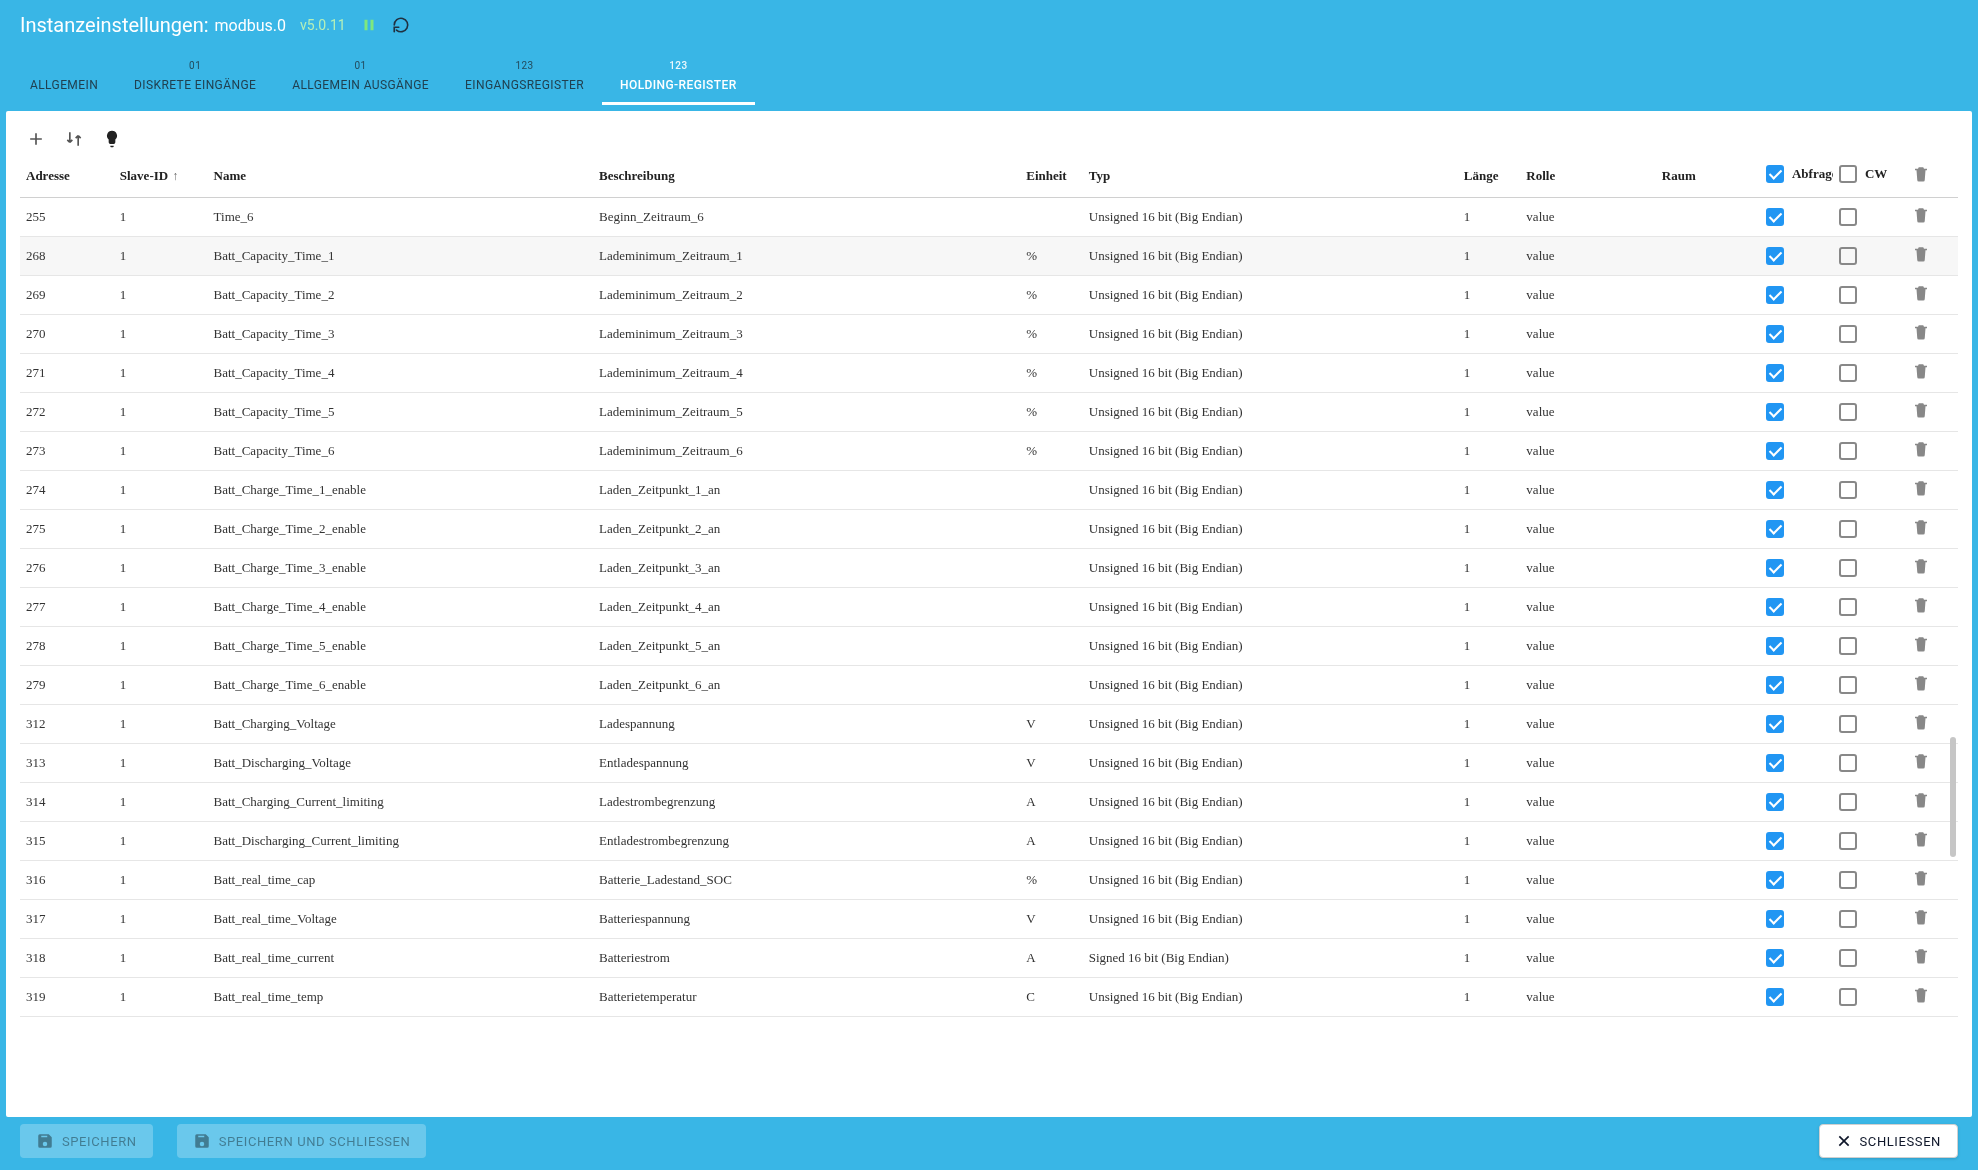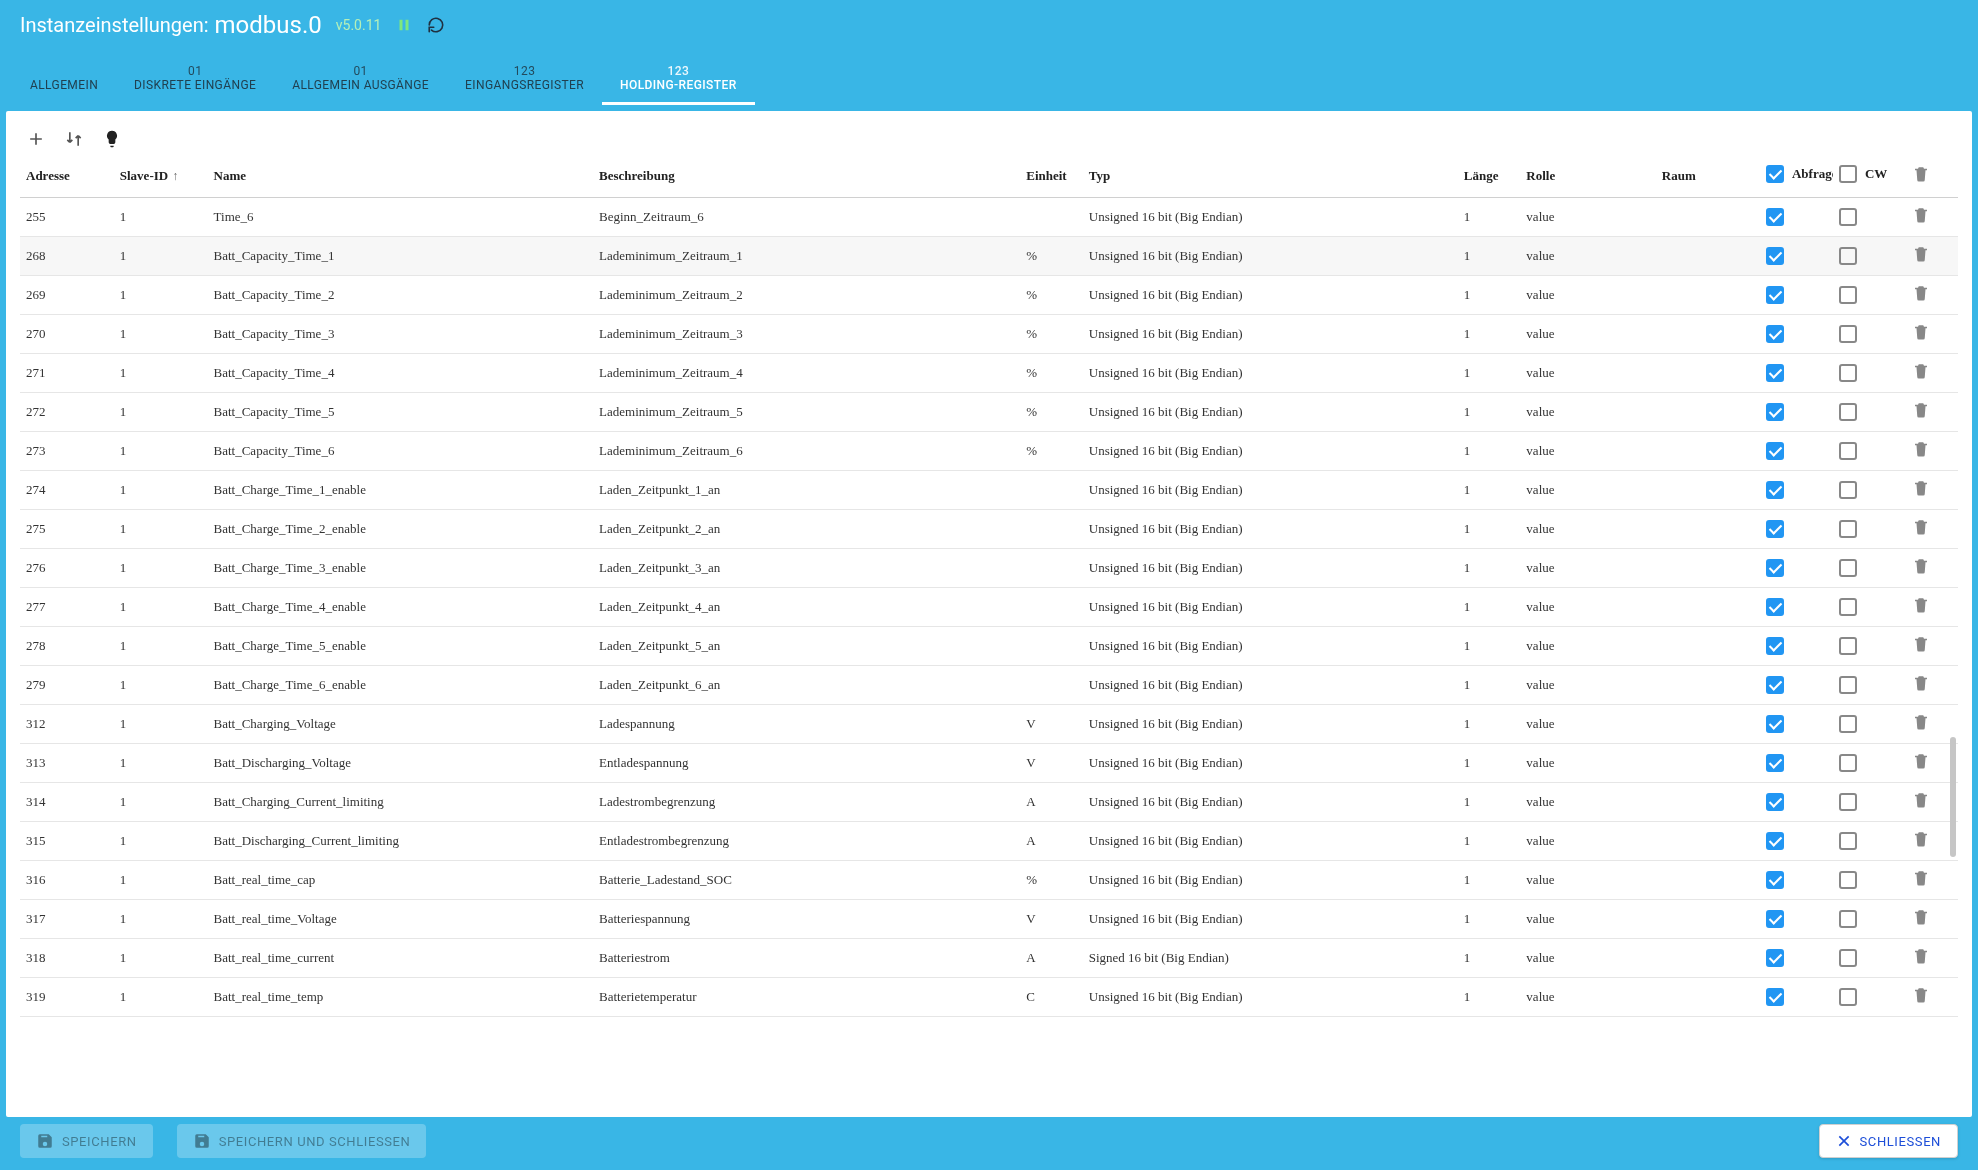--- a/index.html
+++ b/index.html
@@ -14,42 +14,42 @@
     position: relative;
   }
   .header {
     height: 50px;
     display: flex;
     align-items: center;
     padding: 12px 20px;
     color: #fff;
   }
   .header-title { font-size: 20px; font-weight: 400; color: #fff; }
-  .header-instance { font-size: 24px; margin-left: 6px; color: #fff; }
+  .header-instance { font-size: 16px; margin-left: 6px; color: #fff; }
   .header-version { font-size: 14px; margin-left: 14px; color: #b5f0b8; }
   .header-icon { margin-left: 14px; cursor: pointer; display: inline-flex; }
   .header-icon.pause { color: #7ee87e; }
   .header-icon.refresh { color: #203040; }
   .tabs {
     height: 55px;
     display: flex;
     align-items: flex-end;
     padding: 0 12px;
     border-bottom: none;
   }
   .tab {
     display: flex; flex-direction: column; align-items: center;
     padding: 8px 18px 10px 18px;
     color: #204050;
     font-size: 12px;
     letter-spacing: 0.4px;
     cursor: pointer;
     border-bottom: 3px solid transparent;
   }
-  .tab .tab-caption { font-size: 12px; opacity: .9; margin-bottom: 0; }
+  .tab .tab-caption { font-size: 10px; opacity: .9; margin-bottom: 7px; }
   .tab.active {
     color: #fff;
     border-bottom: 3px solid #fff;
     font-weight: 500;
   }
   .content {
     background: #fff;
     margin: 6px;
     border-radius: 2px;
     padding: 10px 14px 4px 14px;
@@ -135,21 +135,21 @@
   .footer-left { display: flex; gap: 24px; }
   .btn {
     display: inline-flex; align-items: center; gap: 8px;
     padding: 8px 16px;
     font-size: 13px; letter-spacing: 0.6px;
     border-radius: 4px; cursor: pointer;
     background: rgba(255,255,255,0.25);
   }
   .btn.disabled { color: rgba(0,0,0,0.38); cursor: default; }
   .btn.outlined {
-    background: #fff; color: #1d4ed8; border: 1px solid #d0d0d0;
+    background: #fff; color: #0f172a; border: 1px solid #d0d0d0;
     box-shadow: 0 1px 3px rgba(0,0,0,.15);
   }
   .header-cb-wrap { display: inline-flex; align-items: center; gap: 8px; }
 </style>
 </head>
 <body>
 
 <div class="header">
   <span class="header-title">Instanzeinstellungen:</span>
   <span class="header-instance">modbus.0</span>

